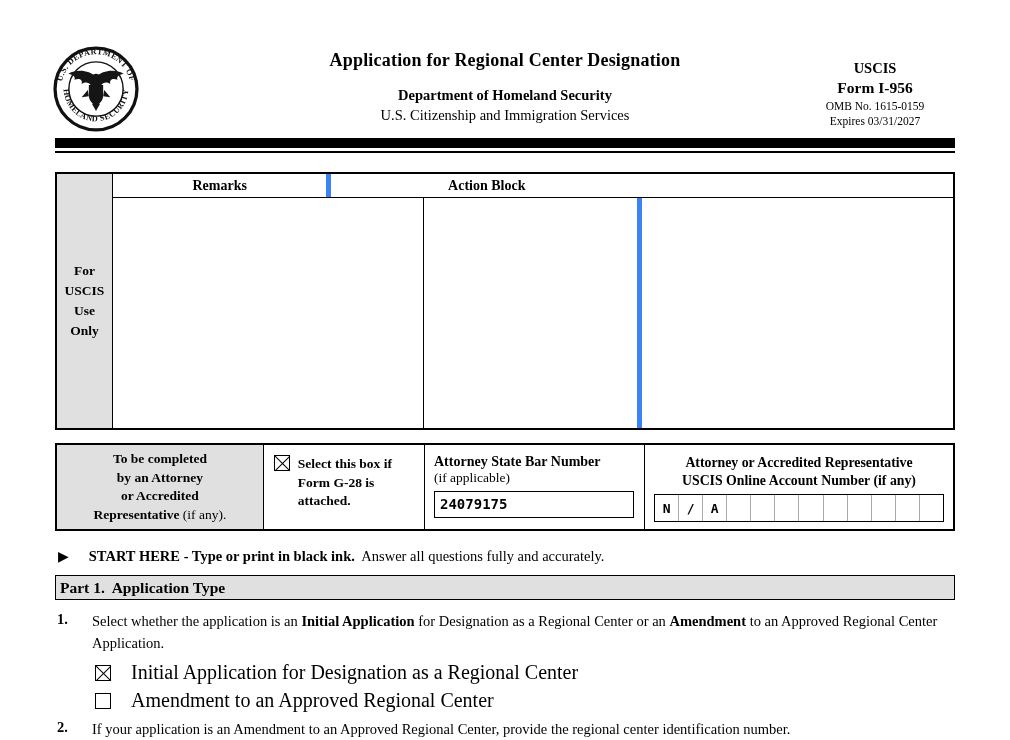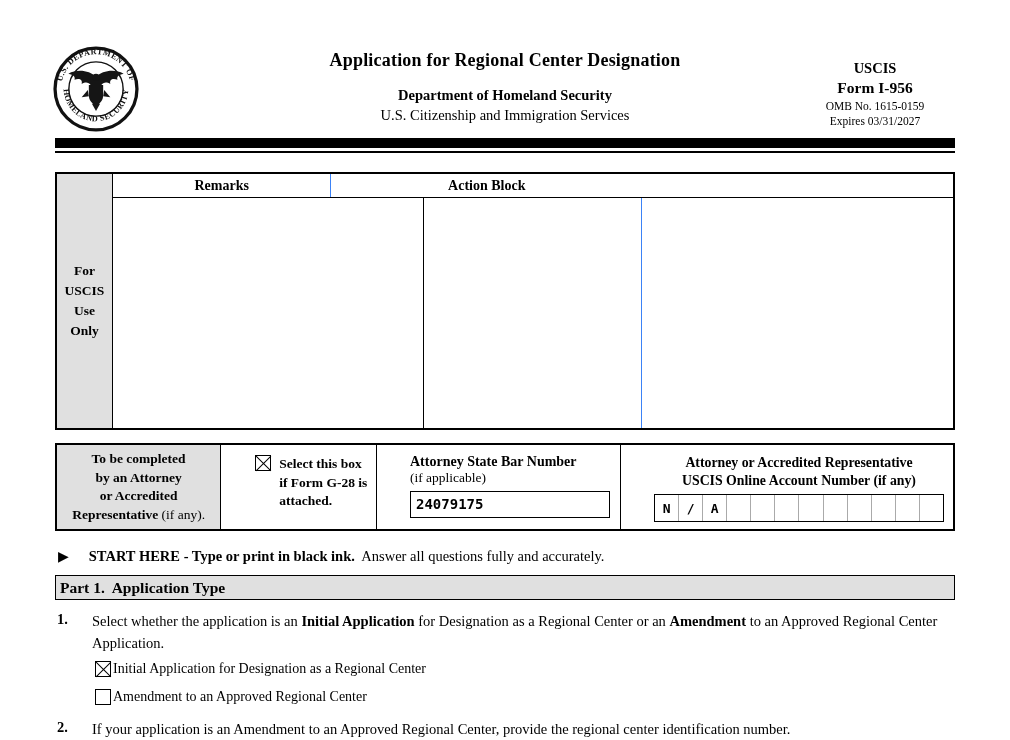--- a/index.html
+++ b/index.html
@@ -33,27 +33,27 @@
     width:56px; background:#e0e0e0; border-right:1px solid #000;
     display:flex; flex-direction:column; justify-content:center; align-items:center;
     font-weight:bold; font-size:13.5px; line-height:20px; text-align:center;
   }
   .use-main { flex:1; display:flex; flex-direction:column; }
   .use-header { display:flex; height:24px; border-bottom:1px solid #000; }
   .use-body { display:flex; flex:1; }
   .use-col-h, .use-col-b { display:flex; align-items:center; justify-content:center; }
   .use-col-h { font-weight:bold; font-size:14px; }
   .c-receipt { width:37%; border-right:1px solid #000; }
-  .c-remarks { width:26%; border-right:1px solid #3b82f6; }
+  .c-remarks { width:26%; border-right:5px solid #3b82f6; }
   .c-action  { width:37%; }
 
   
   .atty {
     position:absolute; left:55px; top:443px; width:900px; height:88px;
-    border:2px solid #000; display:flex; font-size:13.5px;gap:24px;
+    border:2px solid #000; display:flex; font-size:13.5px;
   }
   .atty-side {
     width:208px; background:#e0e0e0; border-right:1px solid #000;
     display:flex; flex-direction:column; justify-content:center; align-items:center;
     font-weight:bold; line-height:18.5px; text-align:center;
   }
   .atty-side .reg { font-weight:normal; }
   .atty-g28 { width:162px; border-right:1px solid #000; padding:10px 8px 16px 10px; display:flex; gap:8px; }
   .atty-g28 .lbl { font-weight:bold; line-height:18.5px; }
   .atty-bar { width:220px; border-right:1px solid #000; padding:8px 10px 4px 9px; }
@@ -90,21 +90,21 @@
     font-weight:bold; font-size:15.5px; line-height:23px; padding-left:4px;
     white-space:pre-wrap;
   }
 
   
   .q-num { position:absolute; left:57px; font-weight:bold; font-size:14.5px; }
   .q-text { position:absolute; left:92px; width:866px; font-size:14.5px; line-height:21.5px; }
   .q1-num, .q1-text { top:611px; }
   .q2-num, .q2-text { top:719px; }
 
-  .option { position:absolute; left:95px; display:flex; align-items:center; gap:2px; font-size:14px; }
+  .option { position:absolute; left:95px; display:flex; align-items:center; gap:20px; font-size:20px; }
   .opt1 { top:661px; }
   .opt2 { top:689px; }
 
   
   .cb {
     position:relative; width:16px; height:16px; border:1px solid #000;
     background:#fff; flex:none; display:inline-block;
   }
   .cb.checked::before, .cb.checked::after {
     content:""; position:absolute; left:-3px; top:7px; width:21px; height:1px; background:#000;

